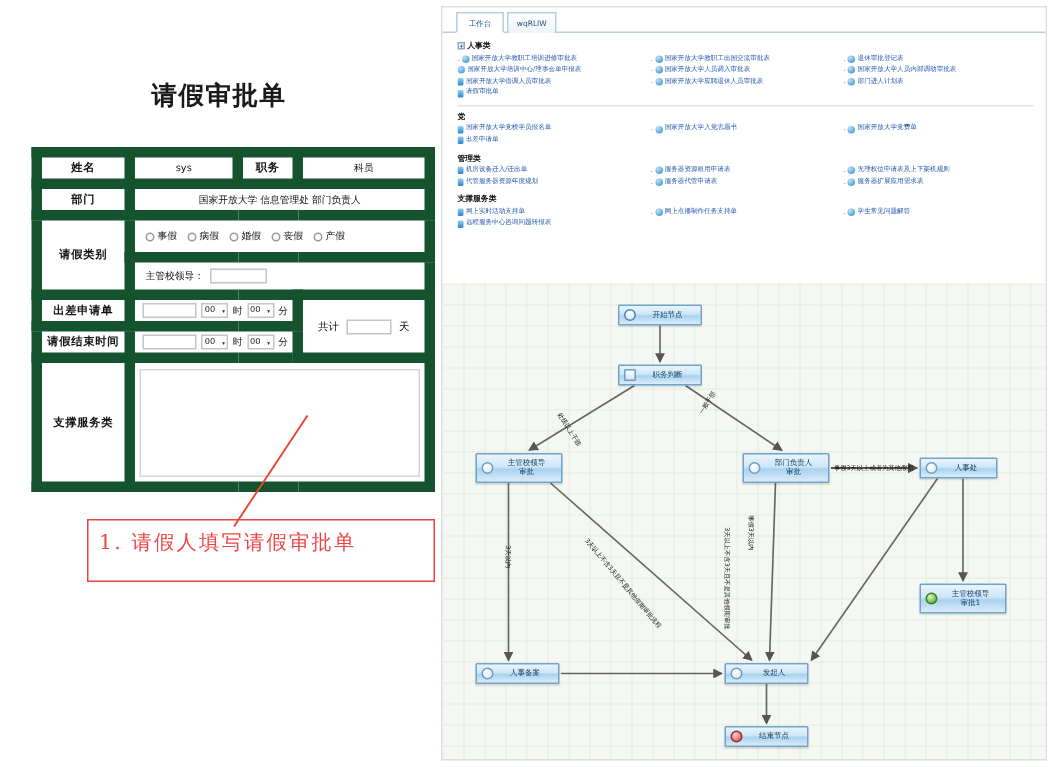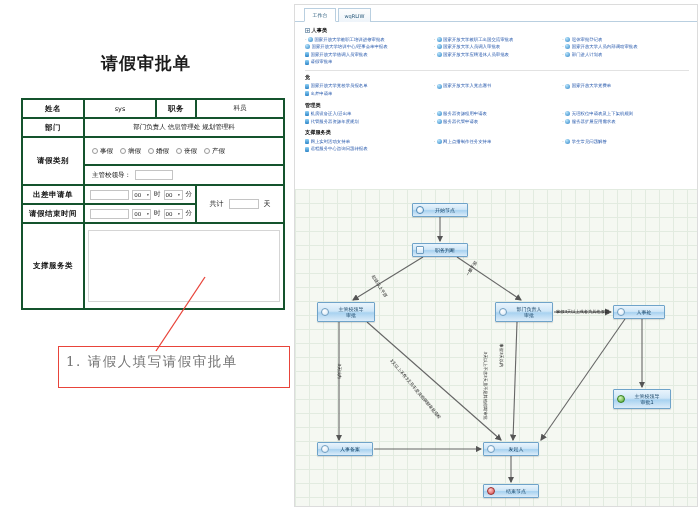--- a/index.html
+++ b/index.html
@@ -25,21 +25,21 @@
   }
 
   #leave-table {
     position: absolute; left: 21px; top: 98px;
     width: 262px;
     border-collapse: collapse;
     font-size: 7px; color: #111;
     table-layout: fixed;
   }
   #leave-table td {
-    border: 2px solid #14532d;
+    border: 7px solid #14532d;
     padding: 2px 3px;
     vertical-align: middle;
     height: 19px;
     margin-left: 16px;
   }
   .lbl { text-align: center; font-weight: bold; font-size: 7.5px; letter-spacing:.5px; }
   .val { text-align: center; font-size: 6.5px; padding-left: 4px; }
 
   .radio-row { display:flex; align-items:flex-start; gap:7px; padding:3px 2px 3px 4px; }
   .radio-item { display:flex; align-items:center; gap:2px; font-size:6.5px; }
@@ -71,21 +71,21 @@
   }
 
   
   #annot-box {
     position:absolute; left: 58px; top: 346px; width: 232px; height: 42px;
     border: 1.4px solid #e8443a; background: transparent;
   }
   #annot-text {
     position:absolute; left: 66px; top: 353px; width: 222px;
     font-family:"DejaVu Serif","Liberation Serif", serif;
-    font-size: 13.5px; color:#737373; letter-spacing:1.5px;
+    font-size: 13.5px; color:#ef4444; letter-spacing:1.5px;
     white-space: nowrap;
   }
   #annot-arrow { position:absolute; left: 150px; top: 275px; width: 60px; height: 80px; }
 
   
   #right-pane {
     position:absolute; left: 294px; top: 4px;
     width: 404px; height: 503px;
     background:#ffffff;
     border: 1px solid #dcdcdc;
@@ -199,21 +199,21 @@
       </colgroup>
       <tbody>
         <tr>
           <td class="lbl">姓名</td>
           <td class="val">sys</td>
           <td class="lbl">职务</td>
           <td class="val">科员</td>
         </tr>
         <tr>
           <td class="lbl">部门</td>
-          <td class="val" colspan="3">部门负责人 信息管理处 规划管理科</td>
+          <td class="val" colspan="3">国家开放大学 信息管理处 部门负责人</td>
         </tr>
         <tr>
           <td class="lbl" rowspan="2">请假类别</td>
           <td colspan="3" style="height:28px">
             <div class="radio-row" id="radio-row">
                 <span class="radio-item">
                   <span class="rdo"></span>
                   <span>事假</span>
                 </span>
                 <span class="radio-item">

